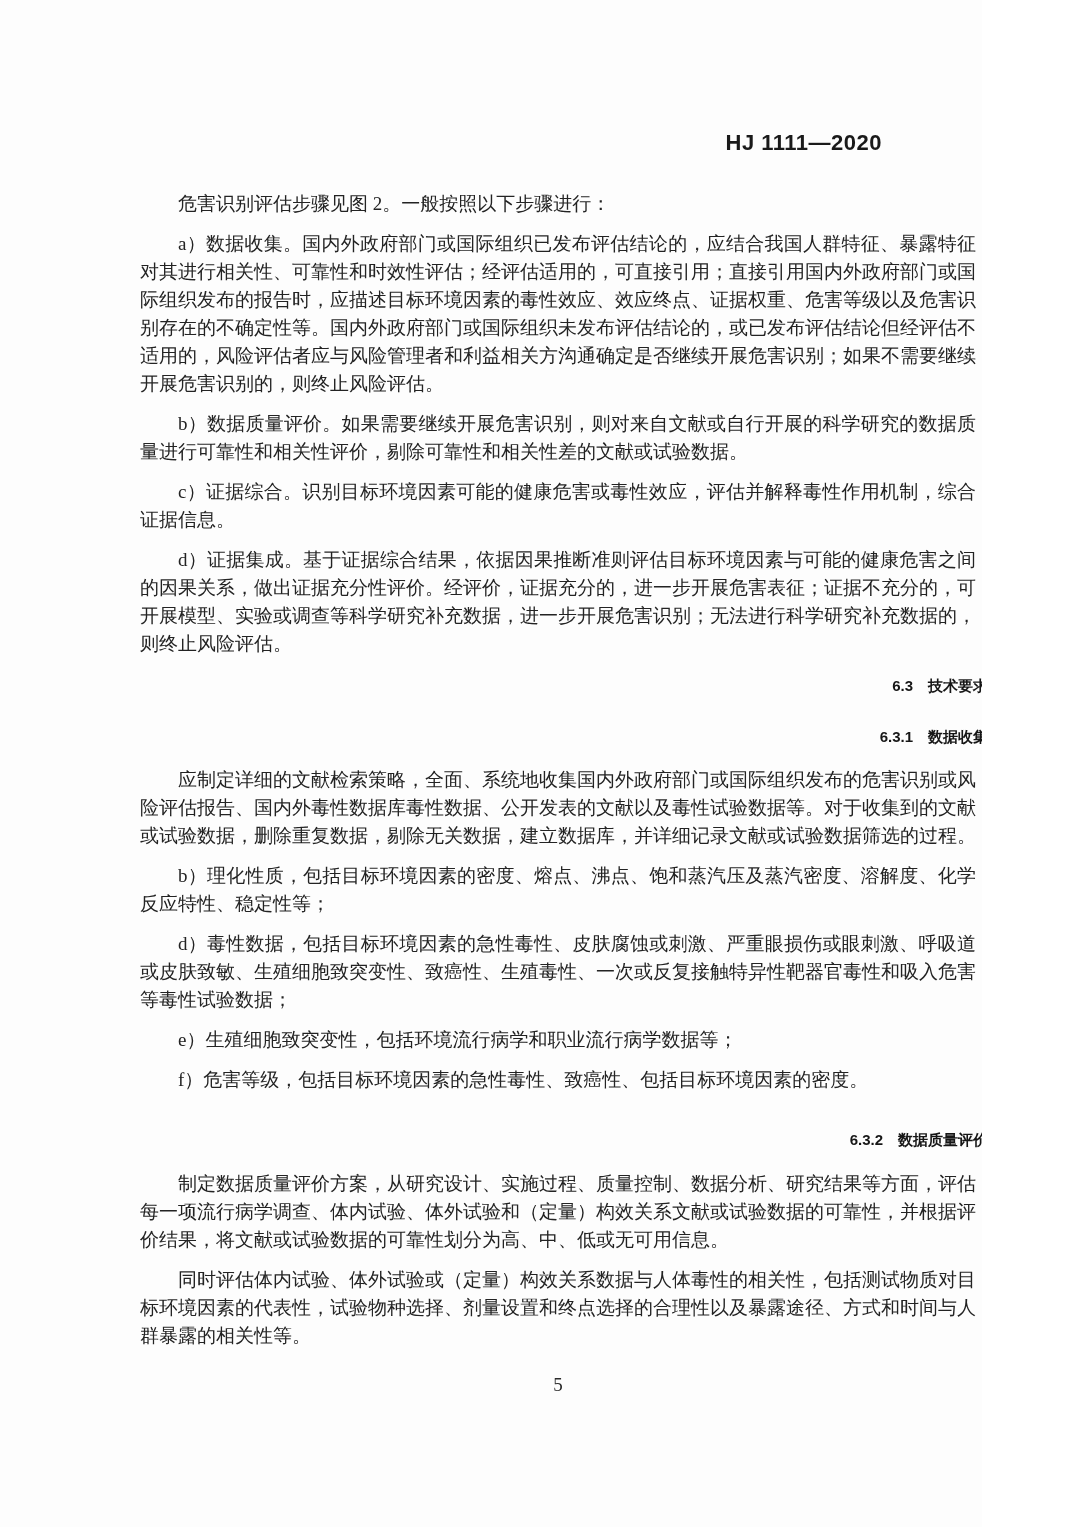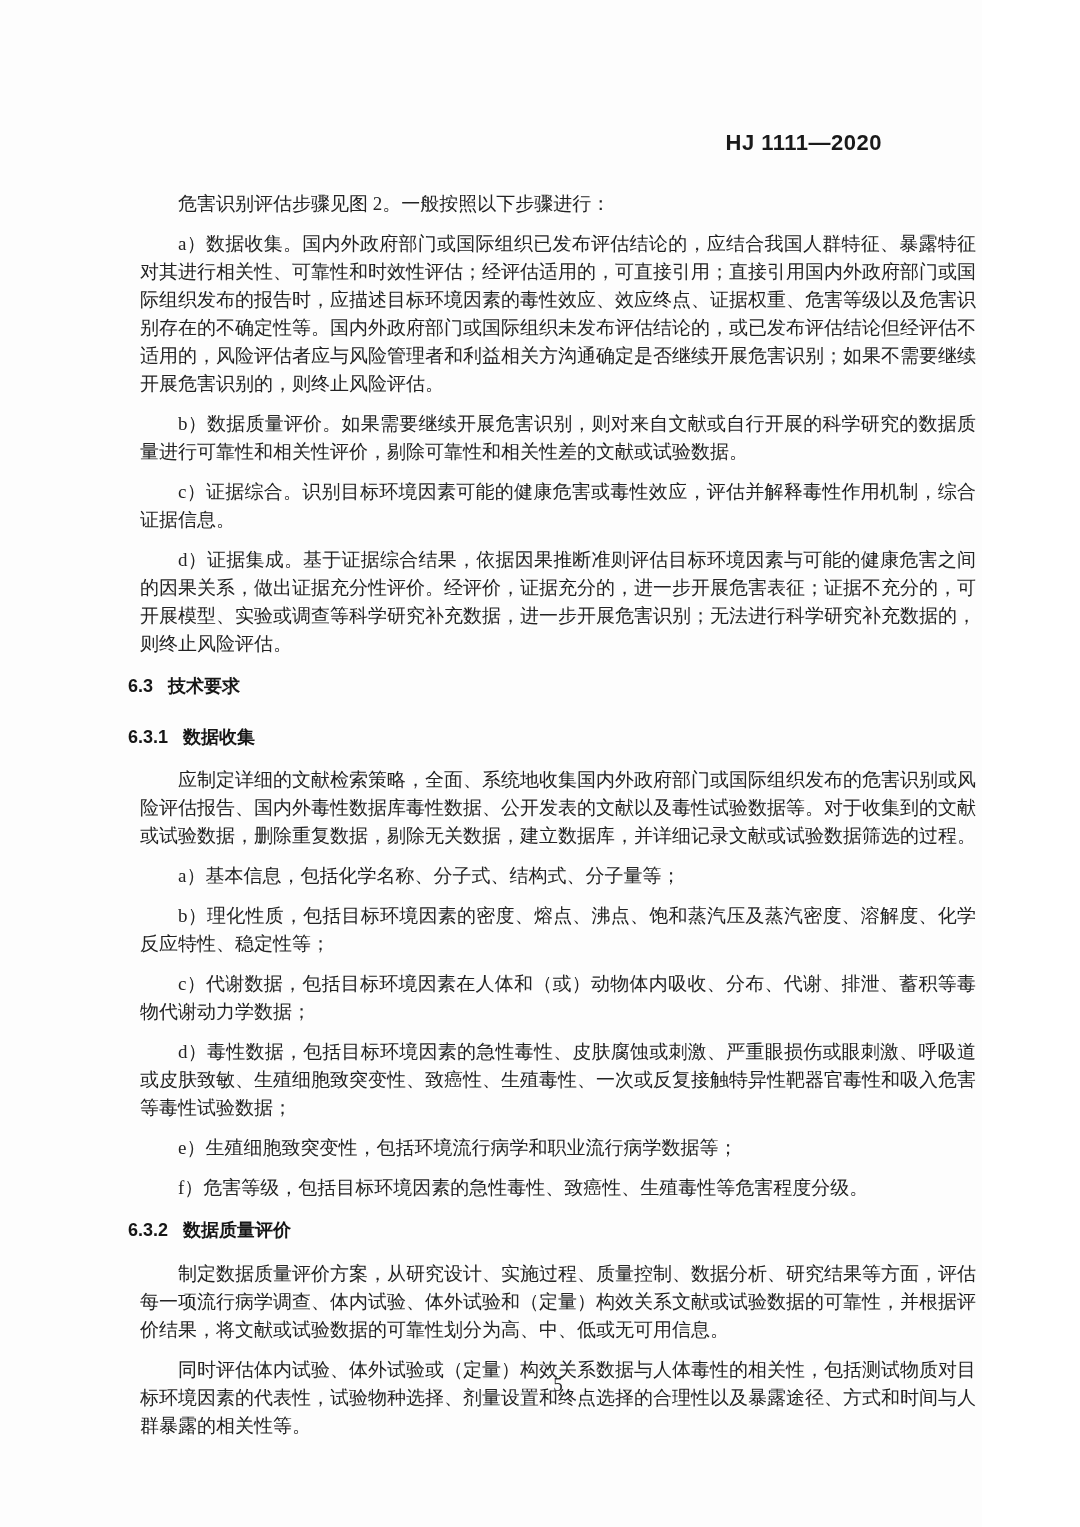--- a/index.html
+++ b/index.html
@@ -32,30 +32,30 @@
     text-align: justify;
     text-justify: inter-ideograph;
   }
   p.para {
     margin: 12px;
     text-indent: 2em;
   }
   .heading {
     font-family: "Liberation Sans", sans-serif;
     font-weight: bold;
-    font-size: 18px;
+    font-size: 15px;
     color: #161616;
     margin: 0;
     line-height: 28px;
-    text-align: left;
+    text-align: right;
     text-indent: 0;
   }
   .h-63  { margin-top: 14px; }
   .h-631 { margin-top: 23px; margin-bottom: 15px; }
-  .h-632 { margin-top: 14px; margin-bottom: 16px; }
+  .h-632 { margin-top: 32px; margin-bottom: 16px; }
   .h-num { margin-right: 15px; }
   .page-number {
     position: absolute;
     top: 1374px;
     left: 128px;
     width: 860px;
     text-align: center;
     font-size: 19px;
     color: #2a2a2a;
   }
@@ -77,26 +77,24 @@
 
     <h2 class="heading h-63">
       <span class="h-num">6.3</span><span>技术要求</span>
     </h2>
 
     <h3 class="heading h-631">
       <span class="h-num">6.3.1</span><span>数据收集</span>
     </h3>
 
     <p class="para">应制定详细的文献检索策略，全面、系统地收集国内外政府部门或国际组织发布的危害识别或风险评估报告、国内外毒性数据库毒性数据、公开发表的文献以及毒性试验数据等。对于收集到的文献或试验数据，删除重复数据，剔除无关数据，建立数据库，并详细记录文献或试验数据筛选的过程。</p>
-    <p class="para">a）基本信息，包括化学名称、分子式、结构式、分子量等；</p>
     <p class="para">b）理化性质，包括目标环境因素的密度、熔点、沸点、饱和蒸汽压及蒸汽密度、溶解度、化学反应特性、稳定性等；</p>
-    <p class="para">c）代谢数据，包括目标环境因素在人体和（或）动物体内吸收、分布、代谢、排泄、蓄积等毒物代谢动力学数据；</p>
     <p class="para">d）毒性数据，包括目标环境因素的急性毒性、皮肤腐蚀或刺激、严重眼损伤或眼刺激、呼吸道或皮肤致敏、生殖细胞致突变性、致癌性、生殖毒性、一次或反复接触特异性靶器官毒性和吸入危害等毒性试验数据；</p>
     <p class="para">e）生殖细胞致突变性，包括环境流行病学和职业流行病学数据等；</p>
-    <p class="para">f）危害等级，包括目标环境因素的急性毒性、致癌性、生殖毒性等危害程度分级。</p>
+    <p class="para">f）危害等级，包括目标环境因素的急性毒性、致癌性、包括目标环境因素的密度。</p>
 
     <h3 class="heading h-632">
       <span class="h-num">6.3.2</span><span>数据质量评价</span>
     </h3>
 
     <p class="para">制定数据质量评价方案，从研究设计、实施过程、质量控制、数据分析、研究结果等方面，评估每一项流行病学调查、体内试验、体外试验和（定量）构效关系文献或试验数据的可靠性，并根据评价结果，将文献或试验数据的可靠性划分为高、中、低或无可用信息。</p>
     <p class="para">同时评估体内试验、体外试验或（定量）构效关系数据与人体毒性的相关性，包括测试物质对目标环境因素的代表性，试验物种选择、剂量设置和终点选择的合理性以及暴露途径、方式和时间与人群暴露的相关性等。</p>
 
   </div>
 

